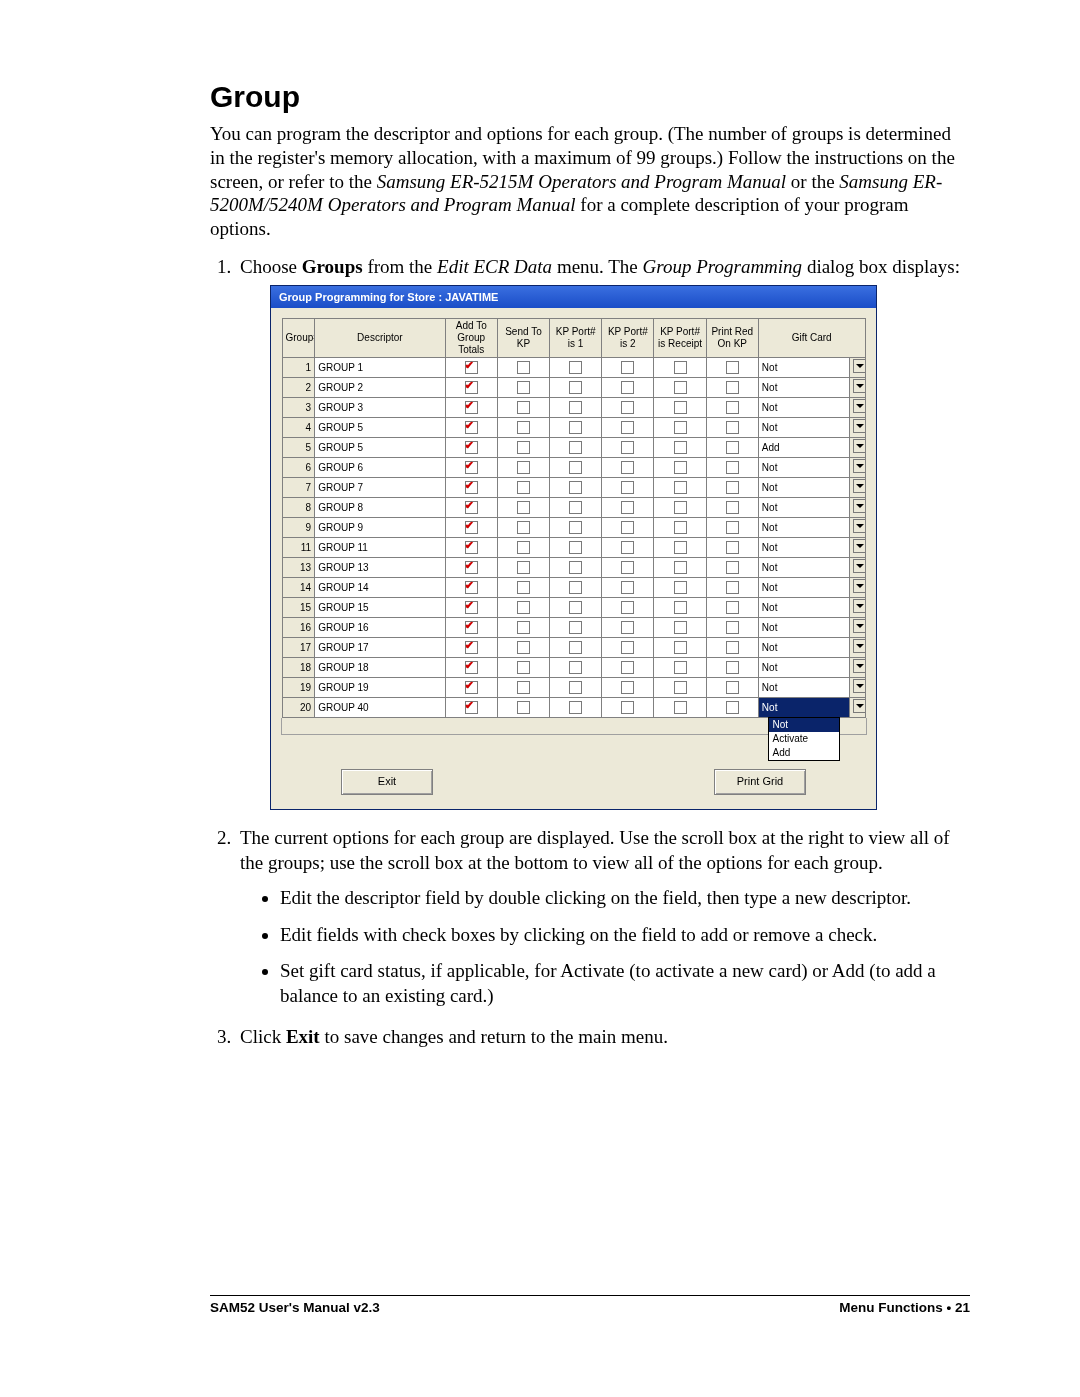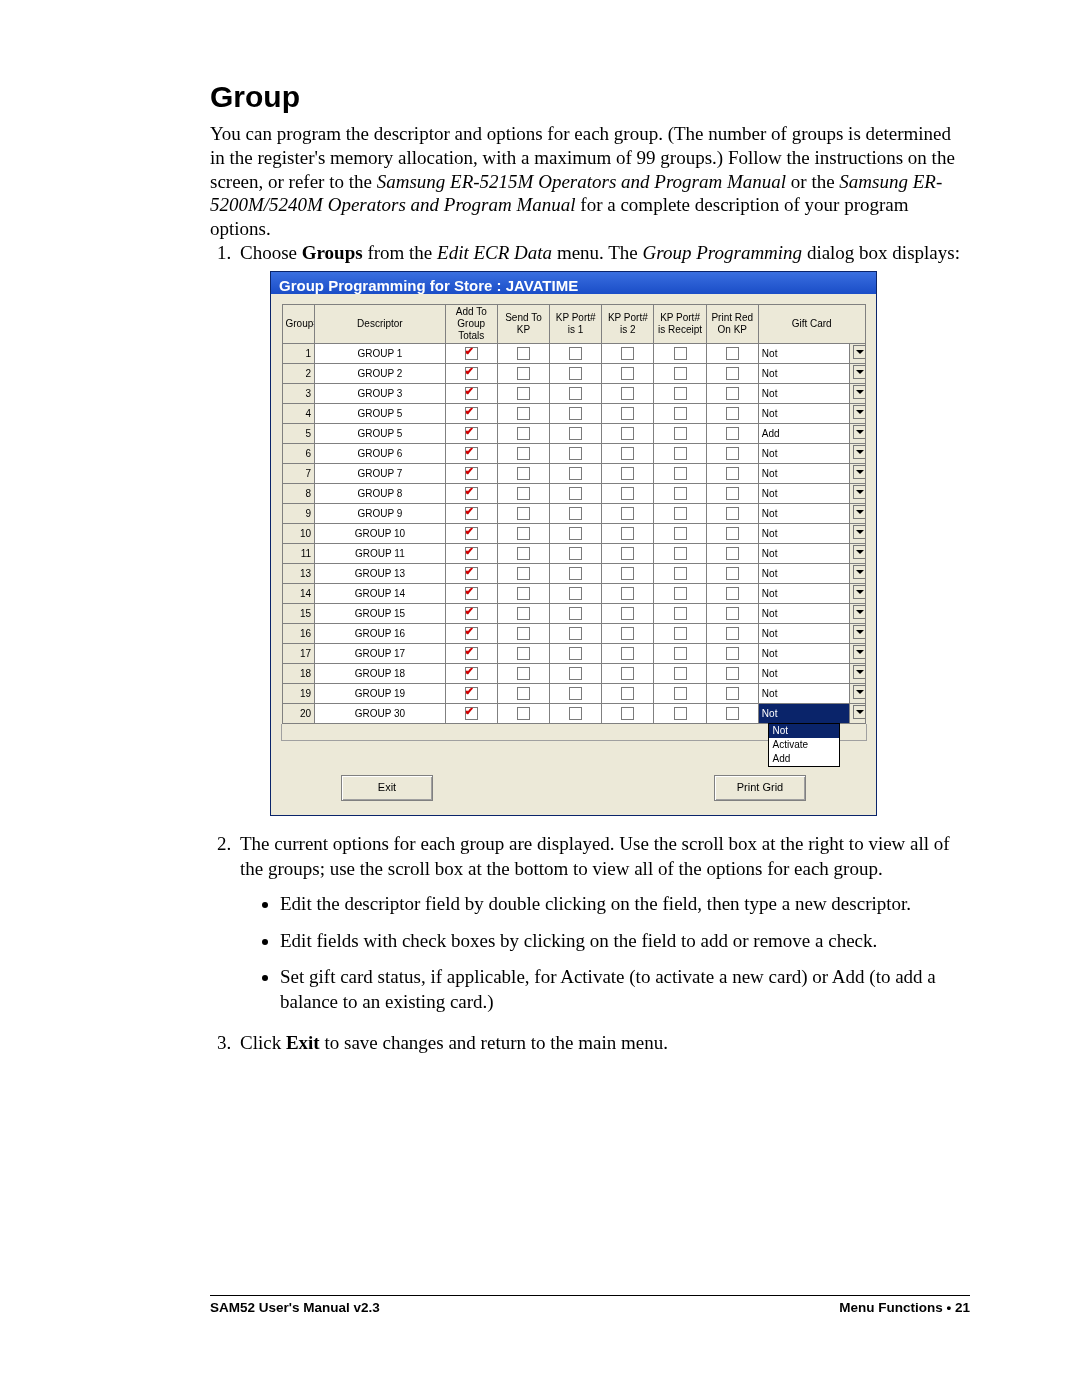--- a/index.html
+++ b/index.html
@@ -10,21 +10,21 @@
     font-size:19px;
     color:#000;
     position:relative;
     box-sizing:border-box;
   }
   .page{
     box-sizing:border-box;
     padding:80px 110px 90px 210px;
   }
   h1{font-family:Arial,Helvetica,sans-serif;font-size:30px;font-weight:700;margin:0 0 8px}
-  p{margin:0 0 0;line-height:1.25}
+  p{margin:0 0 14px;line-height:1.25}
   ol.main{margin:0 0 0 26px;padding:0}
   ol.main>li{margin-bottom:16px;line-height:1.3;padding-left:4px}
   ul.bullets{list-style:disc;margin:10px 0 6px 40px;padding:0}
   ul.bullets>li{margin-bottom:12px;line-height:1.3}
   em{font-style:italic}
   b{font-weight:700}
   .aboveDialog{}
 
   
   .dialog{
@@ -34,21 +34,21 @@
     font-size:10px;
     color:#000;
     border:1px solid #0a246a;
     box-shadow:inset -1px -1px 0 #0a246a;
   }
   .titlebar{
     height:22px;
     background:linear-gradient(#3a6fe0,#1a4dc7);
     color:#fff;
     font-weight:700;
-    font-size:15px;
+    font-size:11px;
     padding:4px 8px;
     box-sizing:border-box;
     white-space:nowrap;
   }
   .dlgbody{
     background:#ece9d8;
     padding:10px 10px 14px 10px;
   }
   .grid-wrap{
     width:584px;
@@ -73,21 +73,21 @@
     font-size:10px;
     vertical-align:middle;
     overflow:hidden;
   }
   table.grid th{
     background:#ece9d8;
     font-weight:400;
     text-align:center;
   }
   td.rownum{background:#ece9d8;text-align:right;padding-right:4px}
-  td.desc{text-align:center;padding-left:4px}
+  td.desc{text-align:left;padding-left:4px}
   td.chk{text-align:center}
   td.gift{text-align:left;padding-left:4px}
   td.ddcell{text-align:center;background:#ece9d8;padding:0}
   .cbox{
     display:inline-block;width:11px;height:11px;
     border:1px solid #7a7a7a;background:#fff;vertical-align:middle;position:relative;
   }
   .cbox.checked::after{
     content:"✔";color:#d00000;font-size:11px;font-weight:700;
     position:absolute;left:-1px;top:-3px;
@@ -285,32 +285,20 @@
                     <td class="chk"><span class="cbox checked"></span></td>
                     <td class="chk"><span class="cbox"></span></td>
                     <td class="chk"><span class="cbox"></span></td>
                     <td class="chk"><span class="cbox"></span></td>
                     <td class="chk"><span class="cbox"></span></td>
                     <td class="chk"><span class="cbox"></span></td>
                     <td class="gift">Not</td>
                     <td class="ddcell"><span class="ddbtn"></span></td>
                   </tr>
                   <tr>
-                    <td class="rownum">10</td>
-                    <td class="desc">GROUP 10</td>
-                    <td class="chk"><span class="cbox checked"></span></td>
-                    <td class="chk"><span class="cbox"></span></td>
-                    <td class="chk"><span class="cbox"></span></td>
-                    <td class="chk"><span class="cbox"></span></td>
-                    <td class="chk"><span class="cbox"></span></td>
-                    <td class="chk"><span class="cbox"></span></td>
-                    <td class="gift">Not</td>
-                    <td class="ddcell"><span class="ddbtn"></span></td>
-                  </tr>
-                  <tr>
                     <td class="rownum">11</td>
                     <td class="desc">GROUP 11</td>
                     <td class="chk"><span class="cbox checked"></span></td>
                     <td class="chk"><span class="cbox"></span></td>
                     <td class="chk"><span class="cbox"></span></td>
                     <td class="chk"><span class="cbox"></span></td>
                     <td class="chk"><span class="cbox"></span></td>
                     <td class="chk"><span class="cbox"></span></td>
                     <td class="gift">Not</td>
                     <td class="ddcell"><span class="ddbtn"></span></td>
@@ -394,21 +382,21 @@
                     <td class="chk"><span class="cbox"></span></td>
                     <td class="chk"><span class="cbox"></span></td>
                     <td class="chk"><span class="cbox"></span></td>
                     <td class="chk"><span class="cbox"></span></td>
                     <td class="chk"><span class="cbox"></span></td>
                     <td class="gift">Not</td>
                     <td class="ddcell"><span class="ddbtn"></span></td>
                   </tr>
                   <tr>
                     <td class="rownum">20</td>
-                    <td class="desc">GROUP 30</td>
+                    <td class="desc">GROUP 40</td>
                     <td class="chk"><span class="cbox checked"></span></td>
                     <td class="chk"><span class="cbox"></span></td>
                     <td class="chk"><span class="cbox"></span></td>
                     <td class="chk"><span class="cbox"></span></td>
                     <td class="chk"><span class="cbox"></span></td>
                     <td class="chk"><span class="cbox"></span></td>
                     <td class="gift gift-sel">Not</td>
                     <td class="ddcell"><span class="ddbtn"></span></td>
                   </tr>
                 </tbody>

